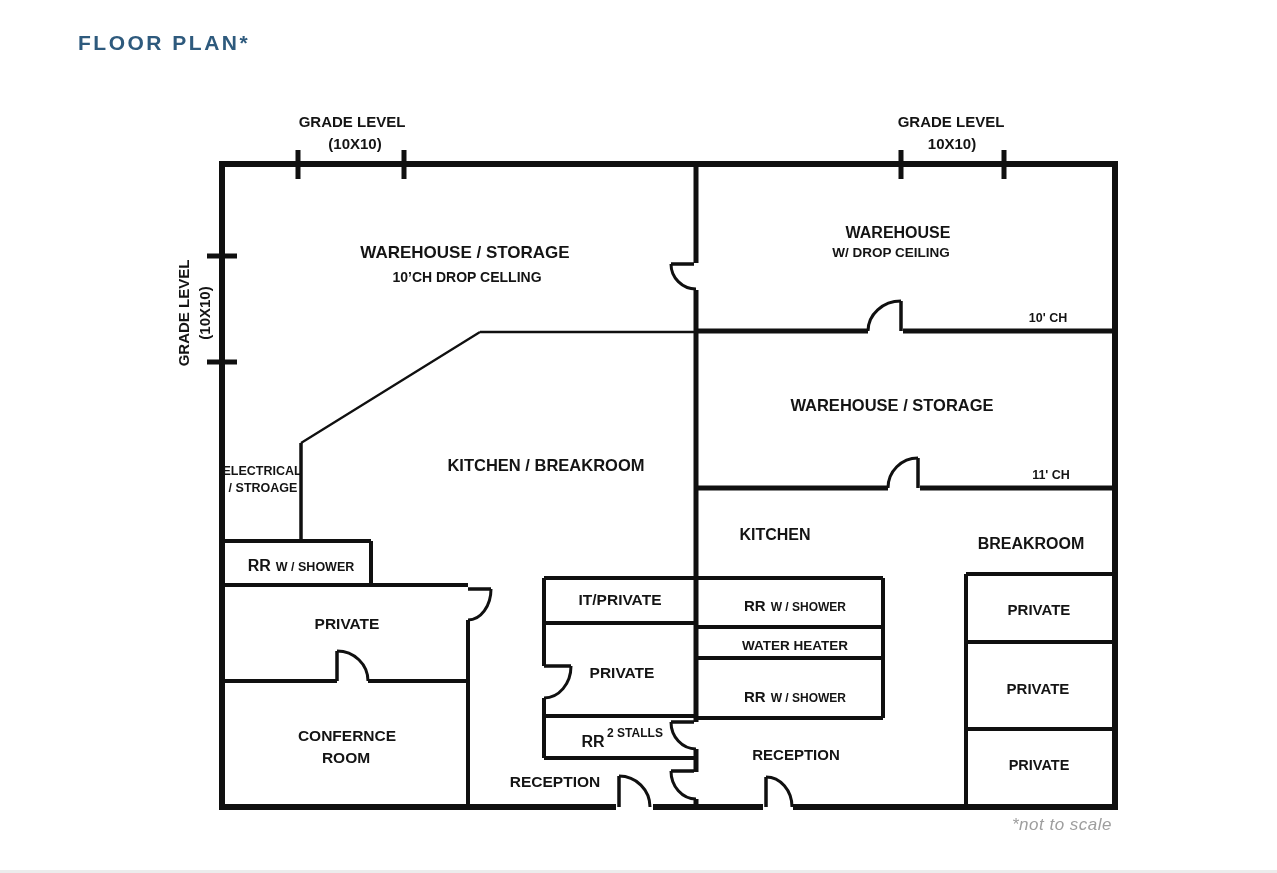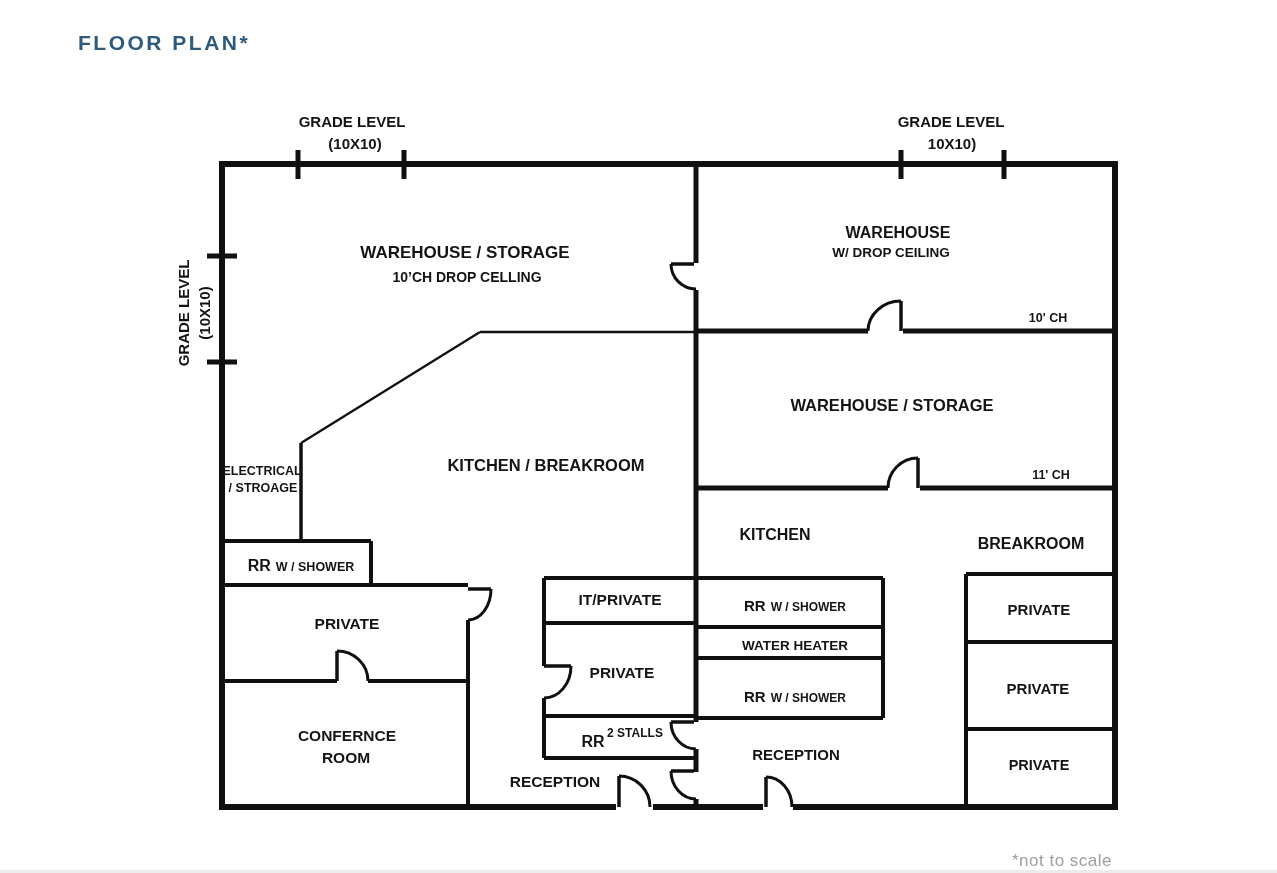--- a/index.html
+++ b/index.html
@@ -8,23 +8,22 @@
     font-family:"Liberation Sans",sans-serif;
   }
   .title{
     position:absolute;left:52px;top:31px;
     font-size:21px;font-weight:bold;letter-spacing:2.5px;
     color:var(--title-blue,#2e5a7d);
     margin-left:26px;
   }
   .footnote{
     position:absolute;left:1012px;top:815px;
-    font-size:17px;letter-spacing:0.5px;
+    font-size:17px;font-style:italic;letter-spacing:0.5px;
     color:var(--footnote-gray,#9e9e9e);
-    margin-top:36px;
   }
   .bottom-edge{
     position:absolute;left:0;bottom:0;width:100%;height:3px;
     background:#ececec;
   }
   svg.plan{position:absolute;left:0;top:0;}
   .wall{fill:none;stroke:var(--wall-black,#101010);stroke-linecap:butt;}
   .w6{stroke-width:6}
   .w5{stroke-width:5}
   .w4{stroke-width:4}

